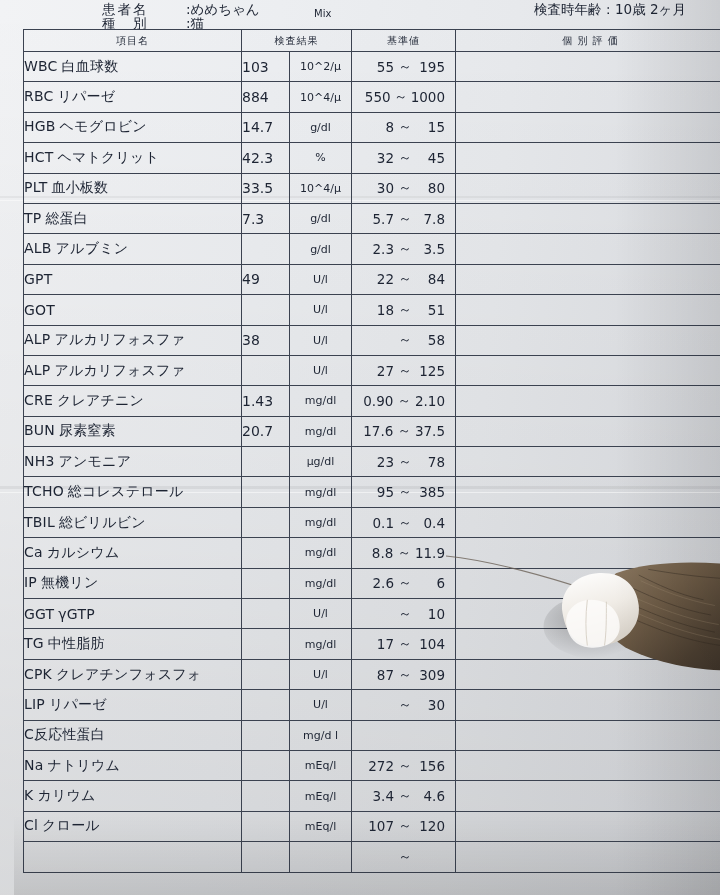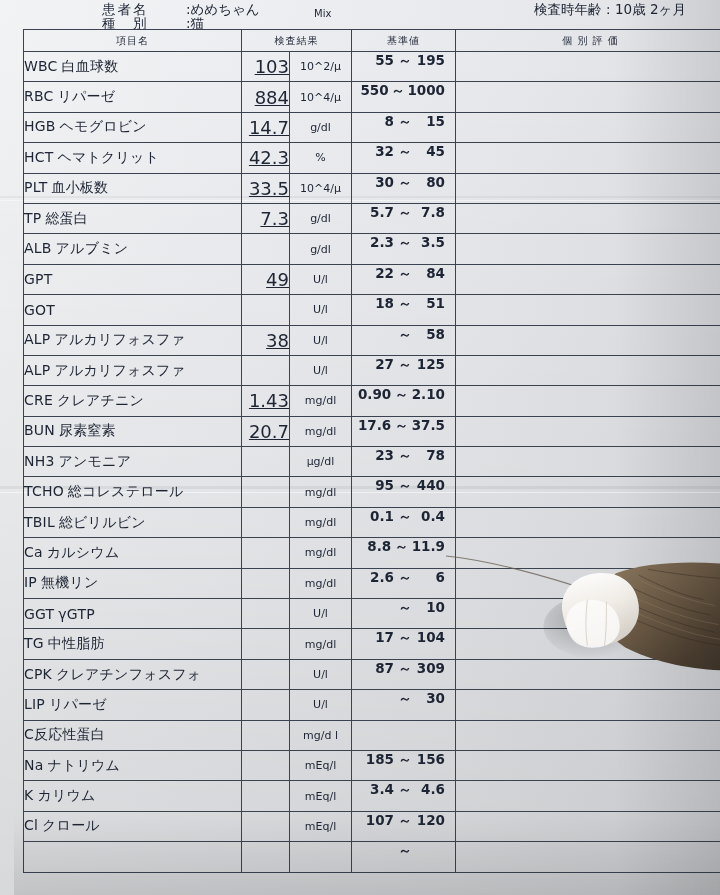--- a/index.html
+++ b/index.html
@@ -87,39 +87,37 @@
   .th-eval { letter-spacing: 5px; }
 
   td.item {
     padding-left: 5px;
     font-size: 14px;
     white-space: nowrap;
     letter-spacing: 0.2px;
   }
   td.item .code { margin-right: 4px; }
   td.result {
-    text-align: right;
+    text-align: left;
     padding-right: 7px;
-    font-size: 18px;
-    text-decoration: underline;
+    font-size: 14px;
   }
   td.unit {
     text-align: center;
     font-size: 11px;
   }
   td.ref { padding: 0; font-size: 13.5px; }
   td.eval { }
 
   .refrow {
     display: flex;
-    align-items: flex-start;
+    align-items: center;
     width: 100%;
     height: 100%;
     padding: 0 6px 0 4px;
-    font-weight: bold;
   }
   .refrow .lo { width: 38px; text-align: right; }
   .refrow .tl { width: 22px; text-align: center; }
   .refrow .hi { flex: 1; text-align: right; padding-right: 4px; }
 
   
   tr.headrow th { height: 22px; }
 
   
   .paw {
@@ -366,21 +364,21 @@
           <td class="eval"></td>
         </tr>
         <tr>
           <td class="item"><span class="code">TCHO</span><span>総コレステロール</span></td>
           <td class="result"></td>
           <td class="unit">mg/dl</td>
           <td class="ref">
             <div class="refrow">
               <span class="lo">95</span>
               <span class="tl">～</span>
-              <span class="hi">440</span>
+              <span class="hi">385</span>
             </div>
           </td>
           <td class="eval"></td>
         </tr>
         <tr>
           <td class="item"><span class="code">TBIL</span><span>総ビリルビン</span></td>
           <td class="result"></td>
           <td class="unit">mg/dl</td>
           <td class="ref">
             <div class="refrow">
@@ -481,21 +479,21 @@
             </div>
           </td>
           <td class="eval"></td>
         </tr>
         <tr>
           <td class="item"><span class="code">Na</span><span>ナトリウム</span></td>
           <td class="result"></td>
           <td class="unit">mEq/l</td>
           <td class="ref">
             <div class="refrow">
-              <span class="lo">185</span>
+              <span class="lo">272</span>
               <span class="tl">～</span>
               <span class="hi">156</span>
             </div>
           </td>
           <td class="eval"></td>
         </tr>
         <tr>
           <td class="item"><span class="code">K</span><span>カリウム</span></td>
           <td class="result"></td>
           <td class="unit">mEq/l</td>

